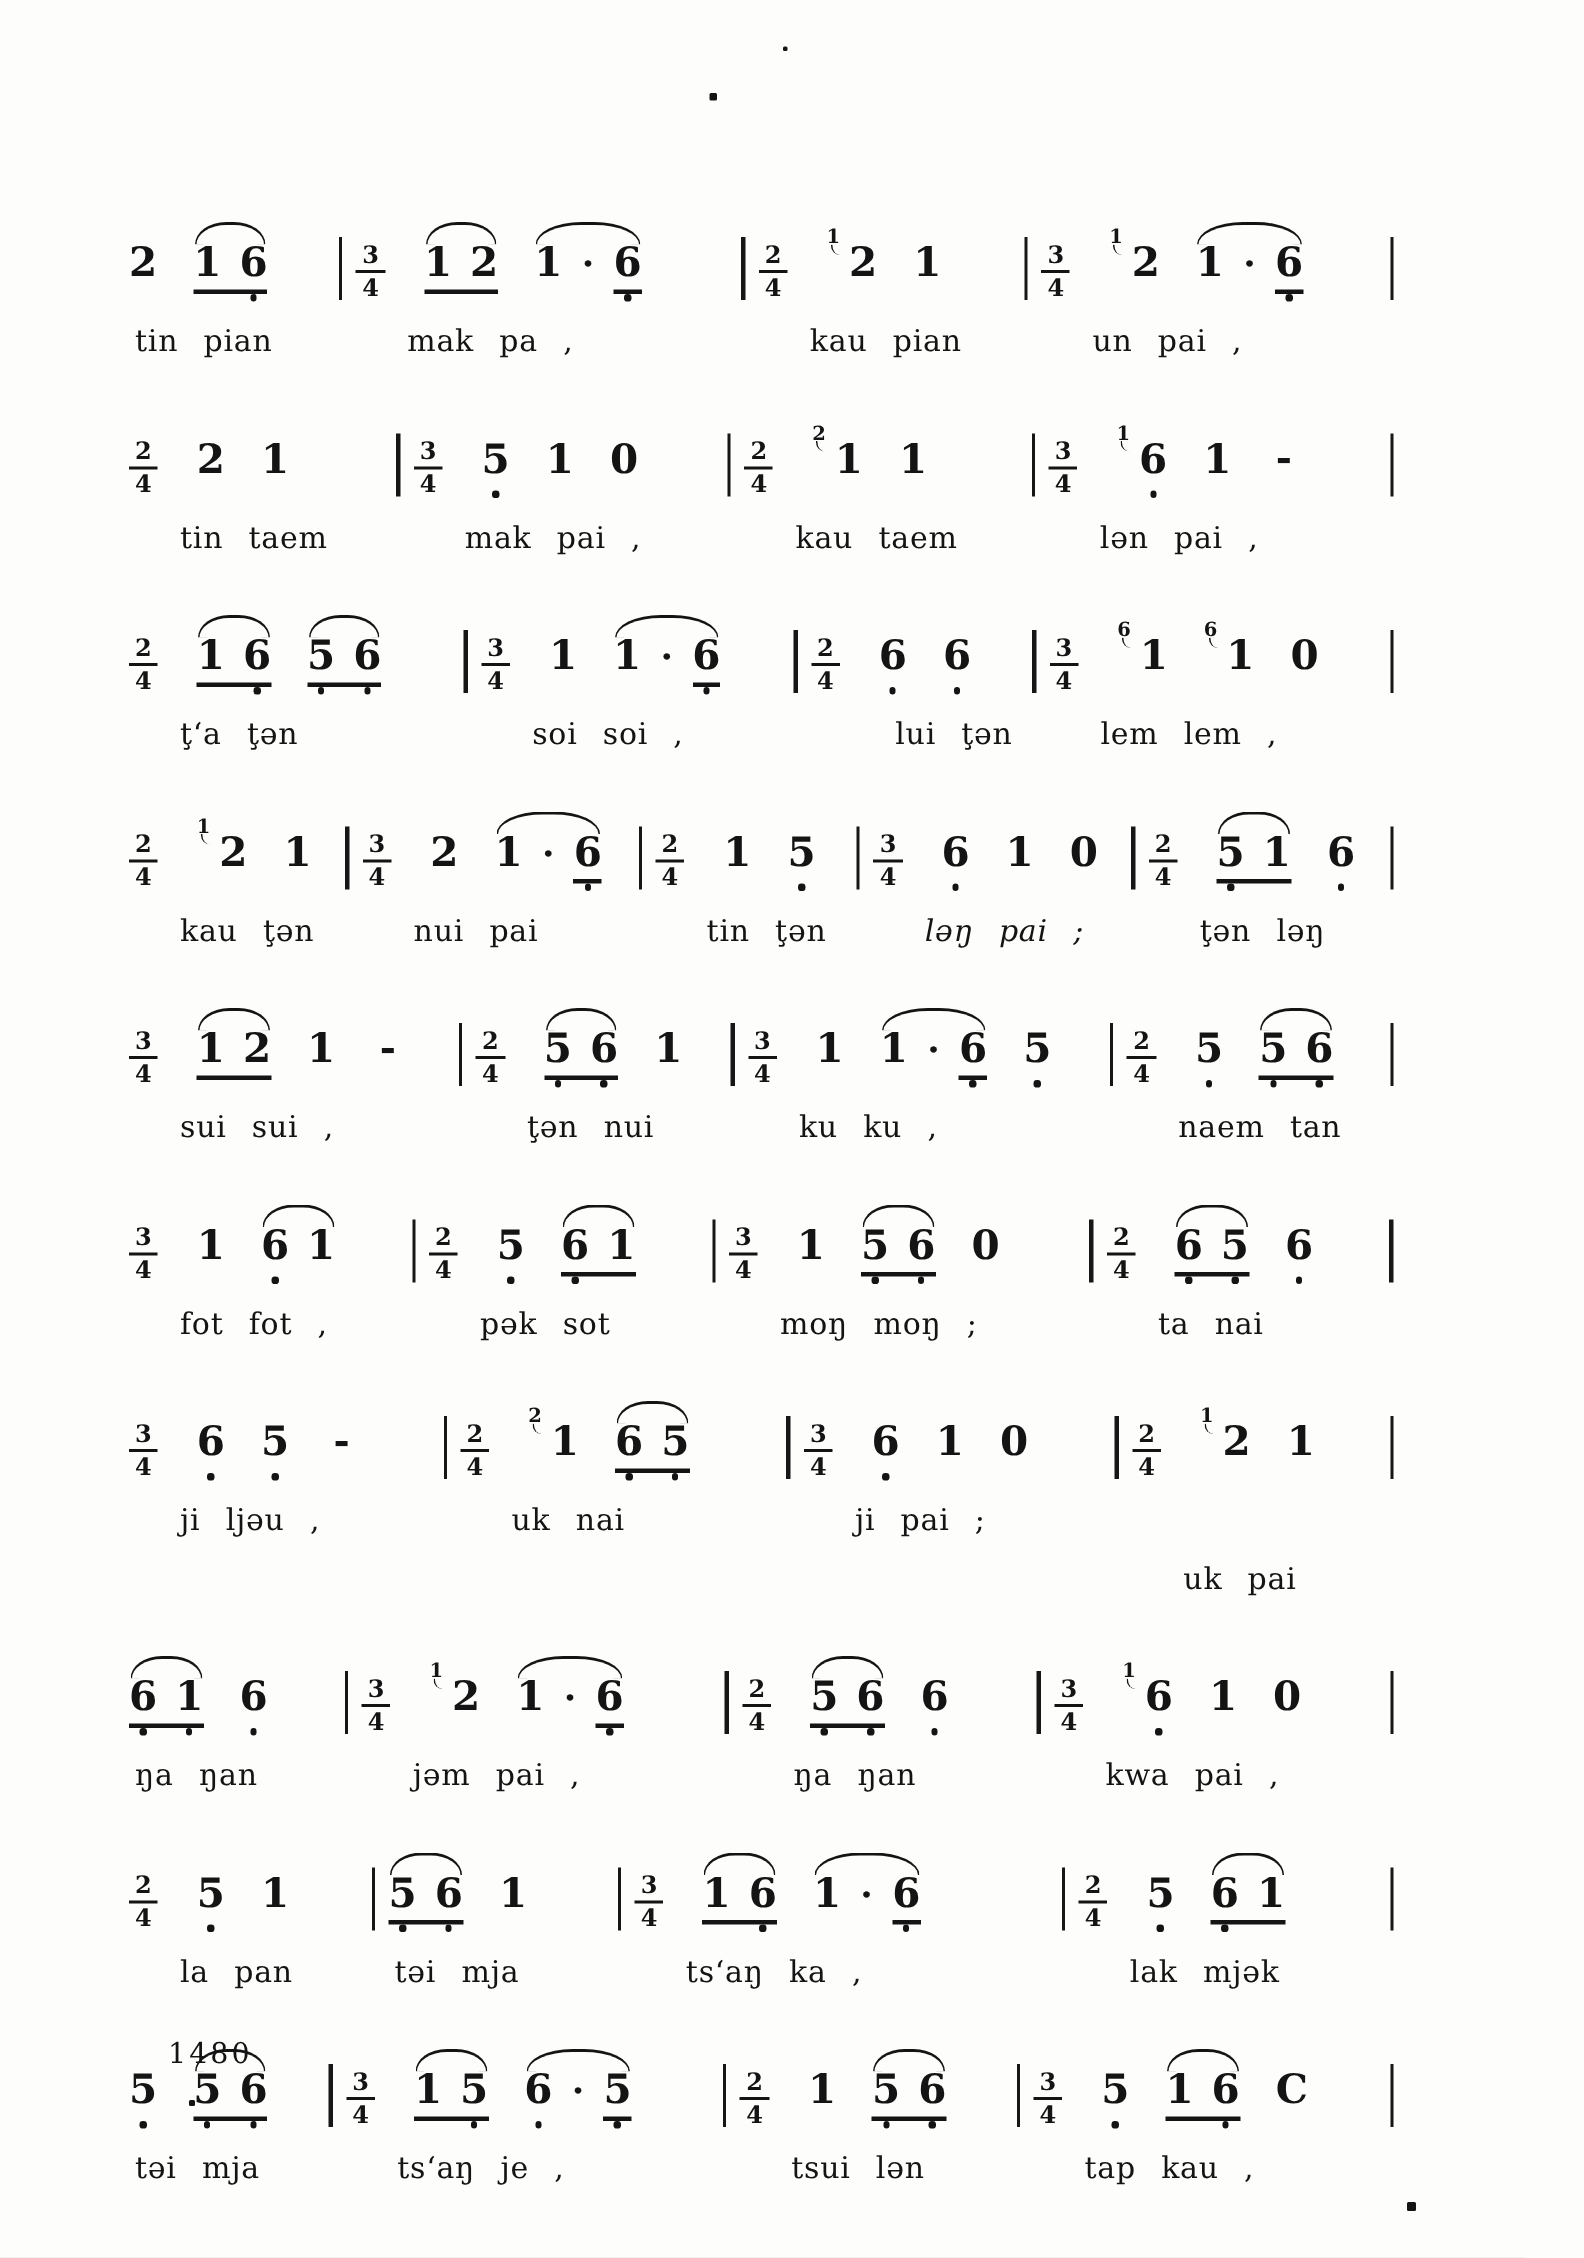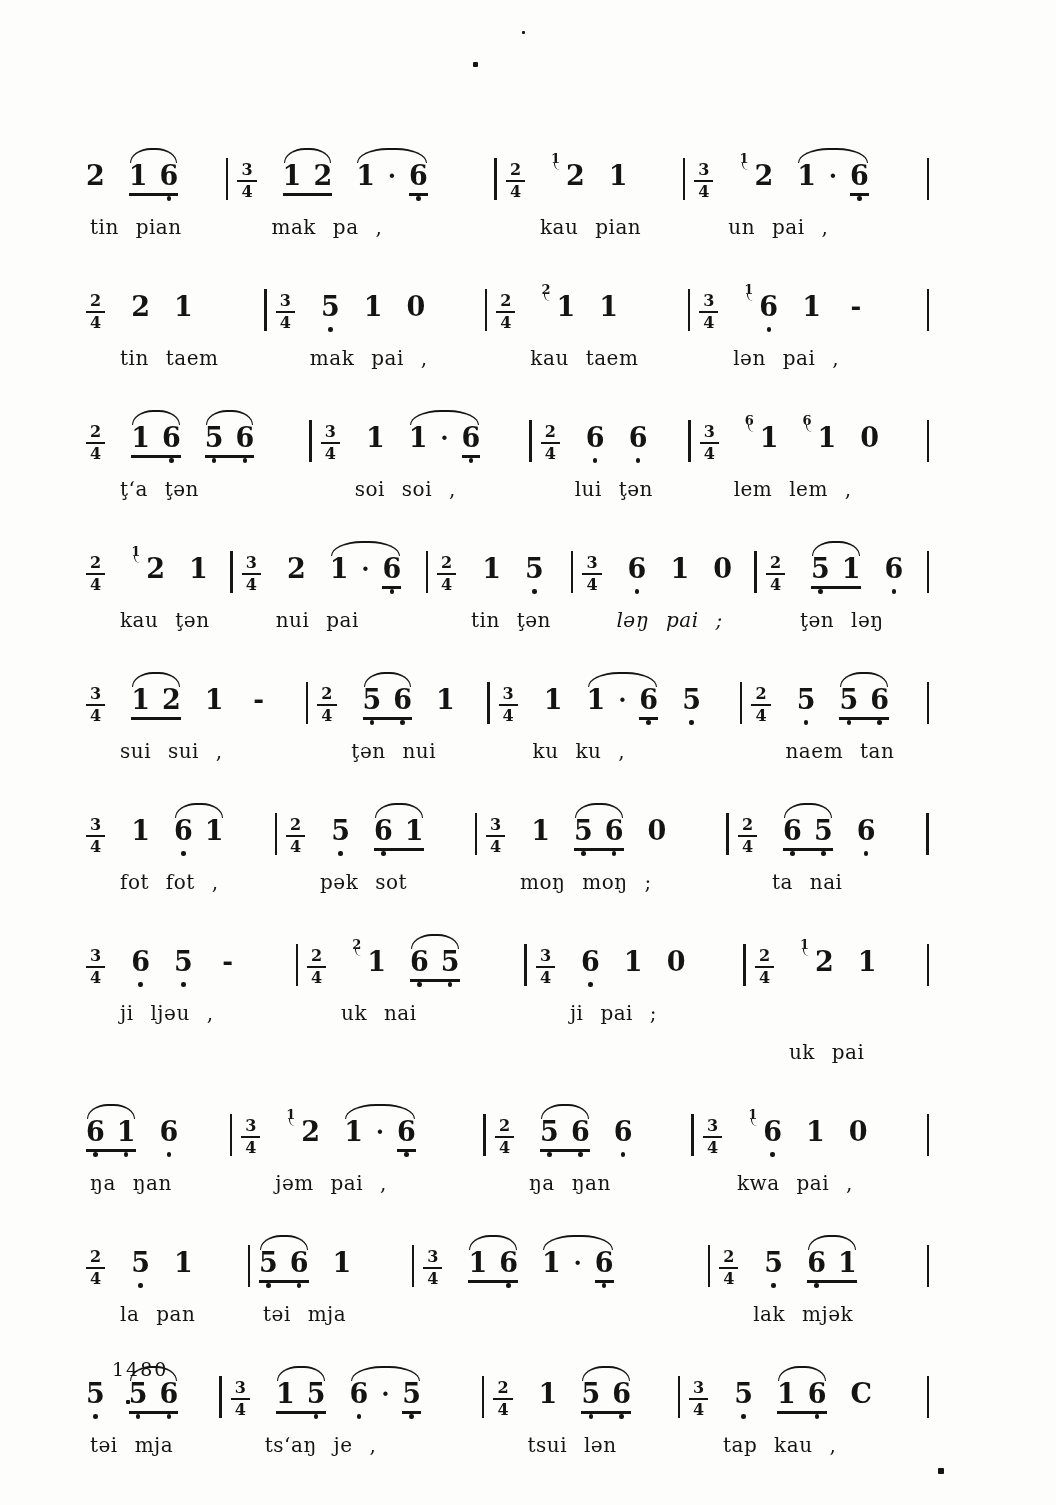--- a/index.html
+++ b/index.html
@@ -350,21 +350,21 @@
                 <div class="ldot"></div>
               </div>
             </div>
             <div class="note">
               <div class="digit">6</div>
               <div class="dslot">
                 <div class="ldot"></div>
               </div>
             </div>
           </div>
-          <div class="lyric" style="padding-left: 34px;">lui ţən</div>
+          <div class="lyric" style="padding-left: 34px; text-align: right;">lui ţən</div>
         </div>
         <div class="bar"></div>
         <div class="measure" style="flex-grow: 4.5;">
           <div class="mrow">
             <div class="ts">
               <div class="tsn">3</div>
               <div class="tsd">4</div>
             </div>
             <div class="note hasg">
               <div class="grace">6</div>
@@ -1086,20 +1086,21 @@
                 <div class="note">
                   <div class="digit">6</div>
                   <div class="dslot">
                     <div class="ldot"></div>
                   </div>
                   <div class="uline"></div>
                 </div>
               </div>
             </div>
           </div>
+          <div class="lyric" style="padding-left: 34px;">ts‘aŋ ka ,</div>
         </div>
         <div class="bar"></div>
         <div class="measure" style="flex-grow: 4.2;">
           <div class="mrow">
             <div class="ts">
               <div class="tsn">2</div>
               <div class="tsd">4</div>
             </div>
             <div class="note">
               <div class="digit">5</div>

